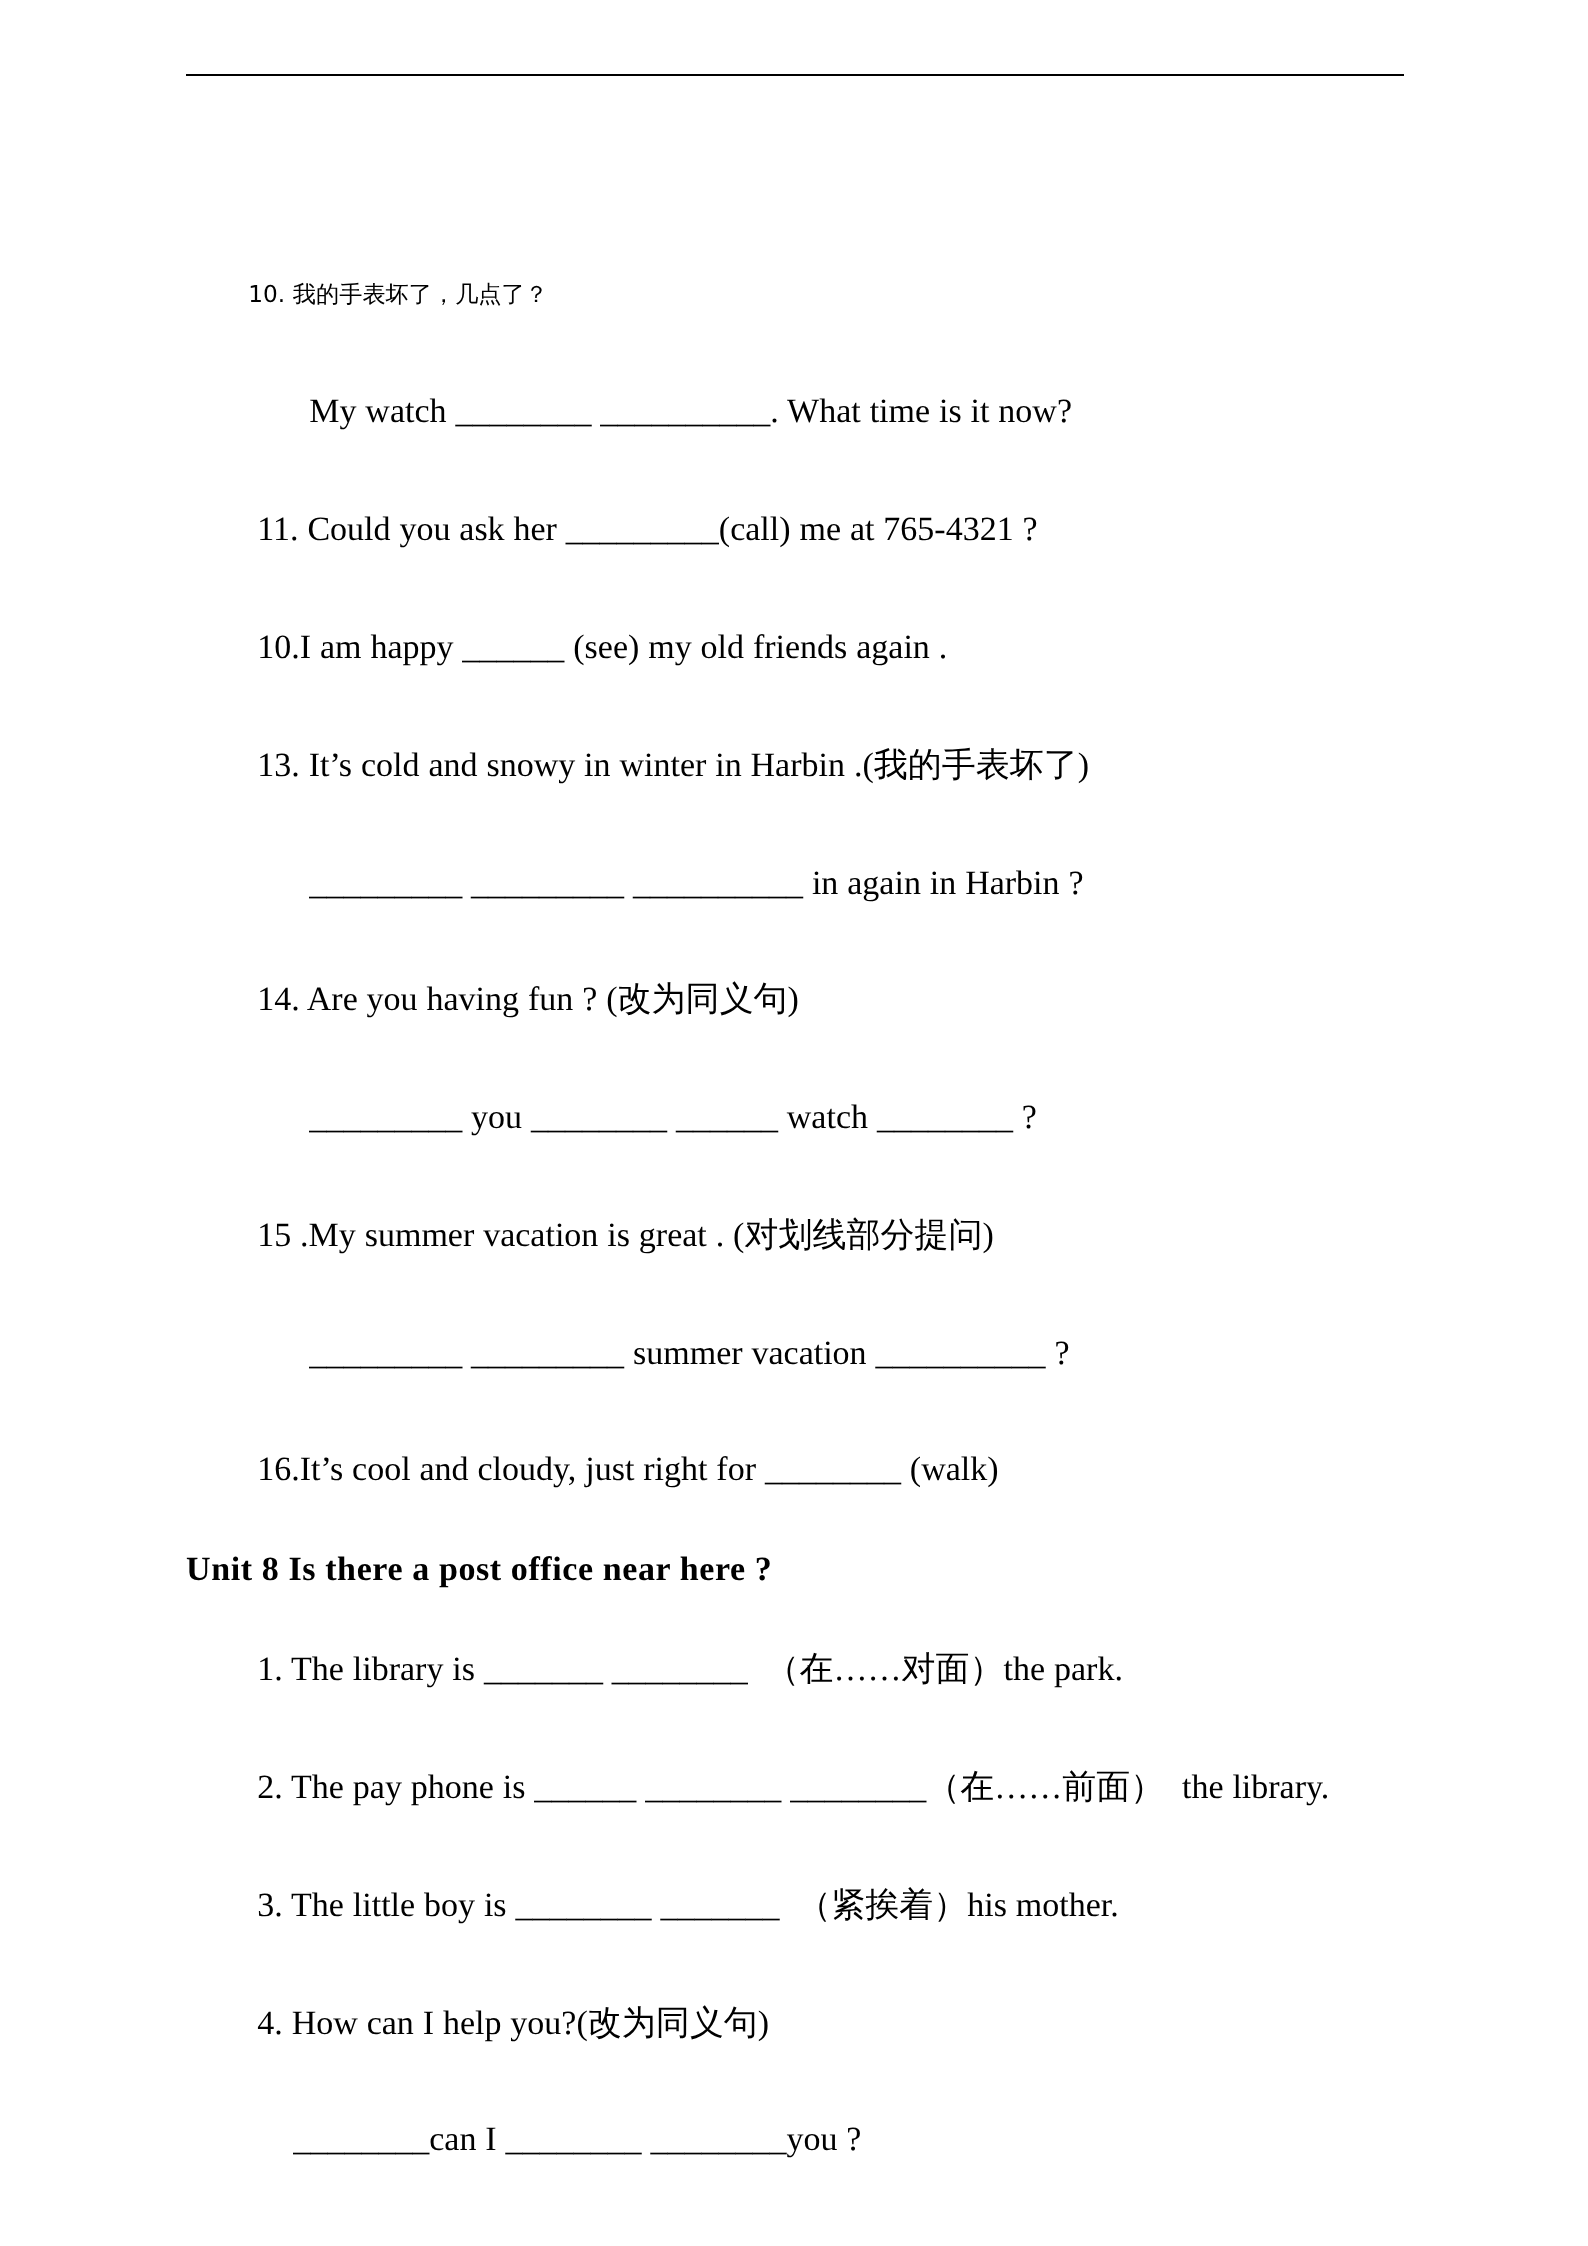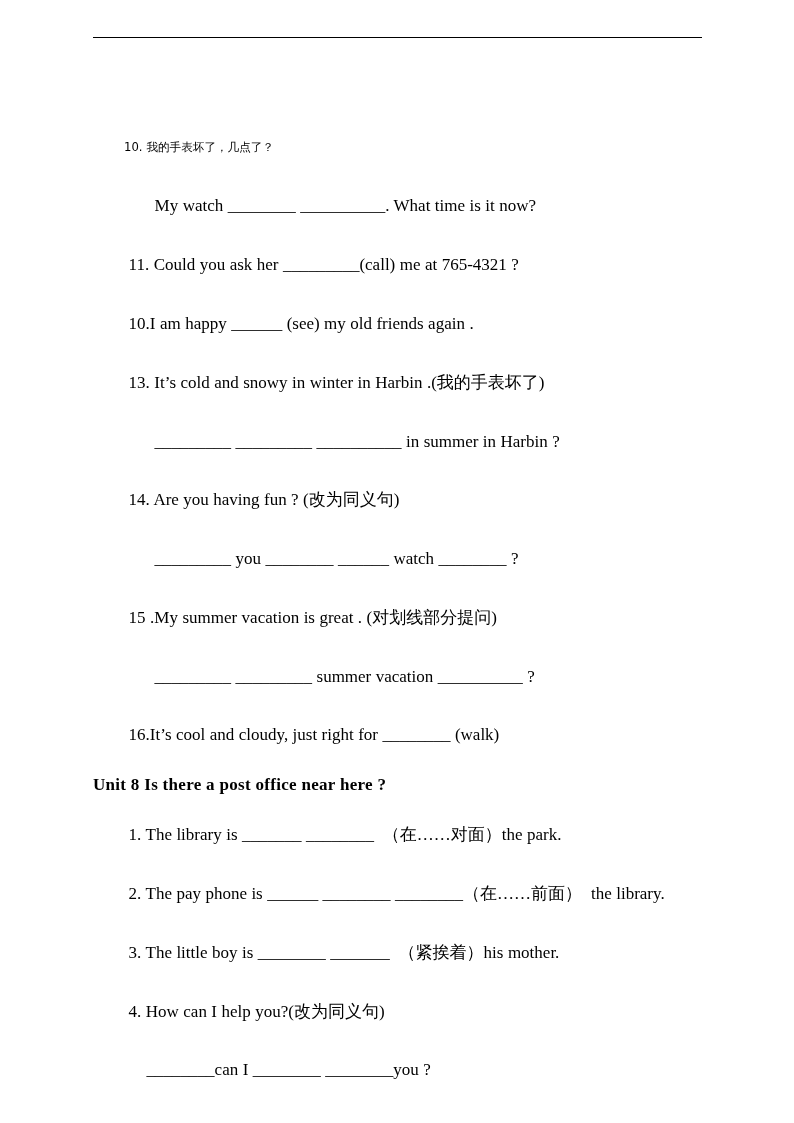--- a/index.html
+++ b/index.html
@@ -95,21 +95,21 @@
 
       <div class="line">
         <span>10.</span><span>I am happy ______ (see) my old friends again .</span>
       </div>
 
       <div class="line">
         <span>13. </span><span>It’s </span><span class="u">cold and snowy</span><span> in winter in Harbin .(我的手表坏了)</span>
       </div>
 
       <div class="line indent">
-        <span>_________ _________ __________ in summer in Harbin ?</span>
+        <span>_________ _________ __________ in again in Harbin ?</span>
       </div>
 
       <div class="line">
         <span>14. </span><span>Are you having fun ? (改为同义句)</span>
       </div>
 
       <div class="line indent">
         <span>_________ you ________ ______ watch ________ ?</span>
       </div>
 

